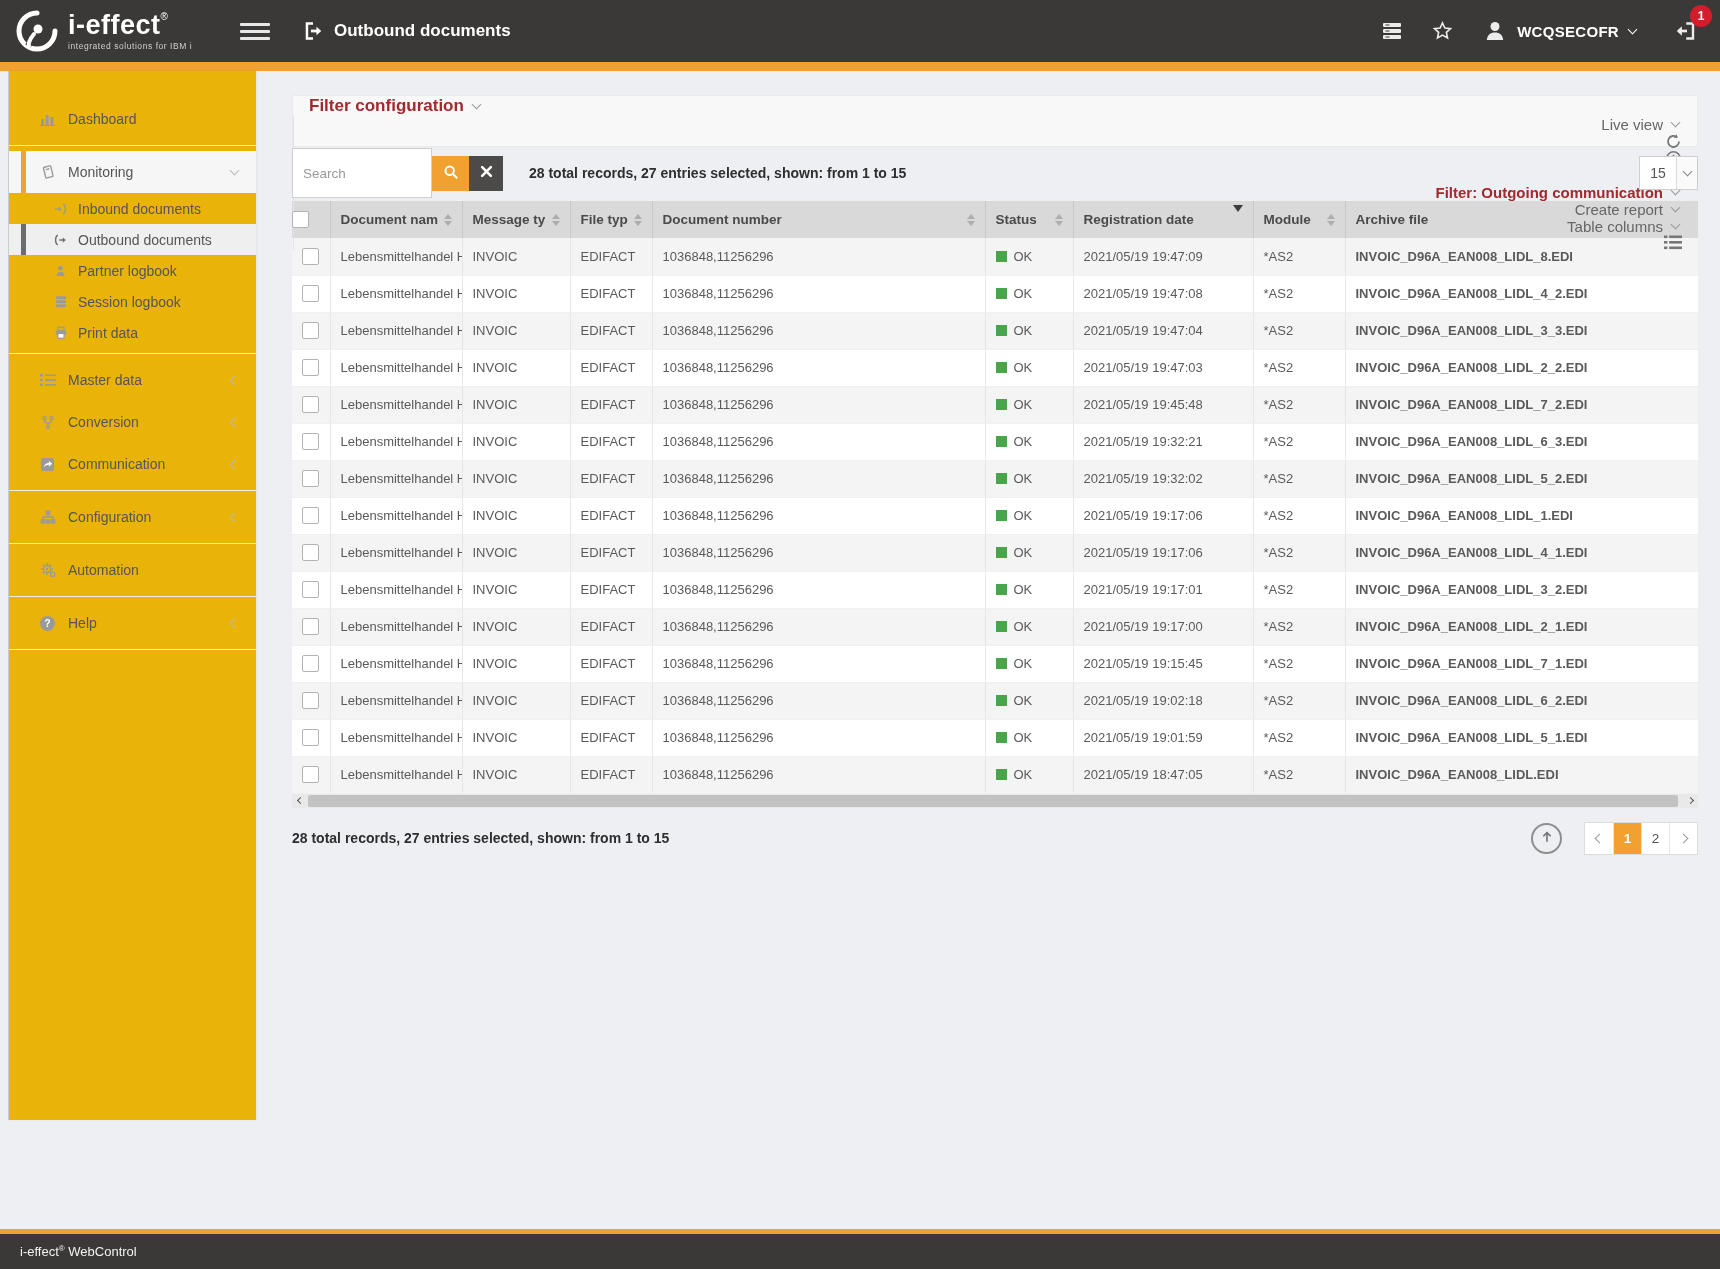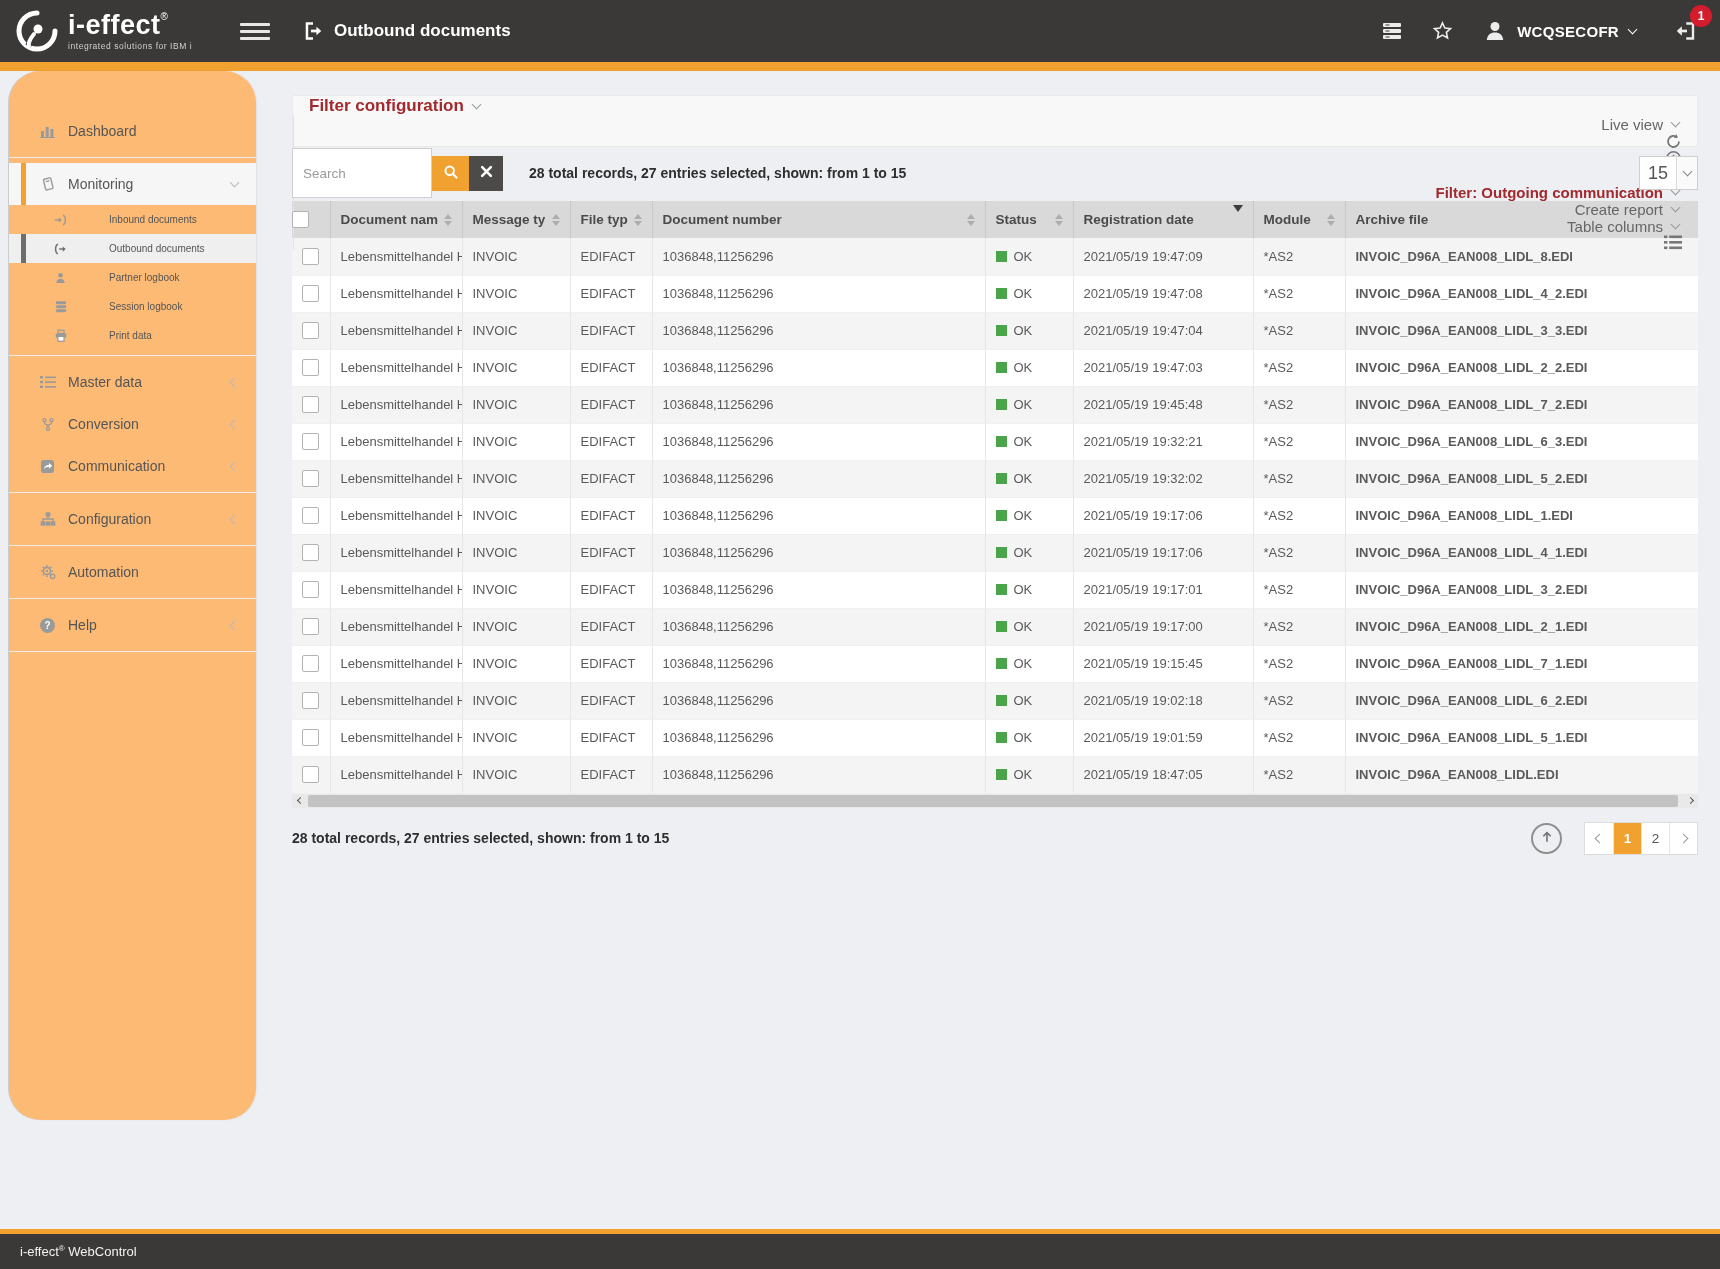--- a/index.html
+++ b/index.html
@@ -26,28 +26,28 @@
   .logout-wrap { position:relative; margin-left:6px; }
   .badge { position:absolute; top:-14px; right:-16px; width:22px; height:22px; border-radius:50%; background:var(--badge-red,#d41d2c); color:#fff; font-size:12px; font-weight:bold; display:flex; align-items:center; justify-content:center; }
 
   
   .chev { display:inline-block; width:7px; height:7px; border-right:1.6px solid currentColor; border-bottom:1.6px solid currentColor; }
   .chev-down { transform:rotate(45deg); margin-top:-4px; }
   .chev-left { transform:rotate(135deg); }
   .chev-right { transform:rotate(-45deg); }
 
   
-  .sidebar { position:absolute; left:8px; top:71px; width:248px; height:1049px; background:#fdba74; border-left:1px solid #c9ccd1; box-shadow:1px 0 2px rgba(0,0,0,.06); padding-top:34px;border-radius:32px; }
+  .sidebar { position:absolute; left:8px; top:71px; width:248px; height:1049px; background:#eab308; border-left:1px solid #c9ccd1; box-shadow:1px 0 2px rgba(0,0,0,.06); padding-top:22px; }
   .sgroup { border-bottom:1px solid #ececec; padding:5px 0; }
   .sitem { position:relative; display:flex; align-items:center; padding:13px 18px 13px 30px; font-size:14px; color:#555; cursor:pointer; }
   .sitem .sicon { width:17px; margin-right:12px; color:#9a9a9a; display:flex; justify-content:center; }
   .sitem .schev { margin-left:auto; color:#b9b9b9; }
   .sitem.hl { background:#f6f6f6; }
   .sitem.hl::before { content:""; position:absolute; left:12px; top:0; bottom:0; width:5px; background:var(--accent-orange,#f0a12f); }
-  .submenu .sitem { padding:7.5px 18px 7.5px 44px; font-size:10px;gap:31px; }
+  .submenu .sitem { padding:7.5px 18px 7.5px 44px; font-size:14px; }
   .submenu .sitem .sicon { width:15px; margin-right:10px; }
   .submenu .sitem.active { background:#efefef; }
   .submenu .sitem.active::before { content:""; position:absolute; left:12px; top:0; bottom:0; width:5px; background:#6d6d6d; }
   .qmark { width:15px; height:15px; border-radius:50%; background:#9a9a9a; color:#fff; font-size:10px; font-weight:bold; display:flex; align-items:center; justify-content:center; }
 
   
   .main { position:absolute; left:292px; top:95px; width:1406px; }
 
   .toolbar { height:52px; background:#f8f8f8; border:1px solid #eaeaea; display:flex; align-items:stretch;flex-direction:column; }
   .tseg { display:flex; align-items:center; justify-content:flex-end; border-left:1px solid #e3e3e3; padding:0 18px; color:#666; font-size:15px; gap:9px; cursor:pointer; white-space:nowrap; }
@@ -58,21 +58,21 @@
   .tic { color:#777; display:flex; }
   .tseg.iconbtn { padding:0 15px; }
 
   .search-row { margin-top:8px; height:36px; display:flex; align-items:center; }
   .search-input { width:140px; height:50px; border:1px solid #cfcfcf; background:#fff; padding:0 10px; font-size:13.5px; color:#555; outline:none; font-family:inherit; }
   .search-input::placeholder { color:#9a9a9a; }
   .btn-search { width:37px; height:35px; background:var(--accent-orange,#f0a12f); border:none; display:flex; align-items:center; justify-content:center; cursor:pointer; }
   .btn-clear { width:34px; height:35px; background:#4c4b49; border:none; display:flex; align-items:center; justify-content:center; cursor:pointer; }
   .records-summary { margin-left:26px; font-size:14px; font-weight:bold; color:#2e2e2e; }
   .psize { margin-left:auto; height:34px; background:#fff; border:1px solid #cfcfcf; display:flex; align-items:stretch; cursor:pointer; }
-  .psize-val { width:36px; display:flex; align-items:center; justify-content:center; font-size:18px; color:#555; }
+  .psize-val { width:36px; display:flex; align-items:center; justify-content:center; font-size:14px; color:#555; }
   .psize-arrow { width:21px; border-left:1px solid #dcdcdc; display:flex; align-items:center; justify-content:center; color:#888; background:#fafafa; }
 
   
   table.grid { margin-top:10px; width:1406px; border-collapse:collapse; table-layout:fixed; }
   .grid th { height:37px; background:#d9d9d9; border-right:1px solid #c8c8c8; font-size:13.5px; font-weight:bold; color:#4a4a4a; text-align:left; padding:0 10px; }
   .grid th:last-child, .grid td:last-child { border-right:none; }
   .thw { display:flex; align-items:center; }
   .thw .lbl { overflow:hidden; white-space:nowrap; }
   .sort { margin-left:auto; display:flex; flex-direction:column; gap:2px; padding-left:6px; }
   .tri-up { width:0; height:0; border-left:4px solid transparent; border-right:4px solid transparent; border-bottom:5px solid #adadad; }

